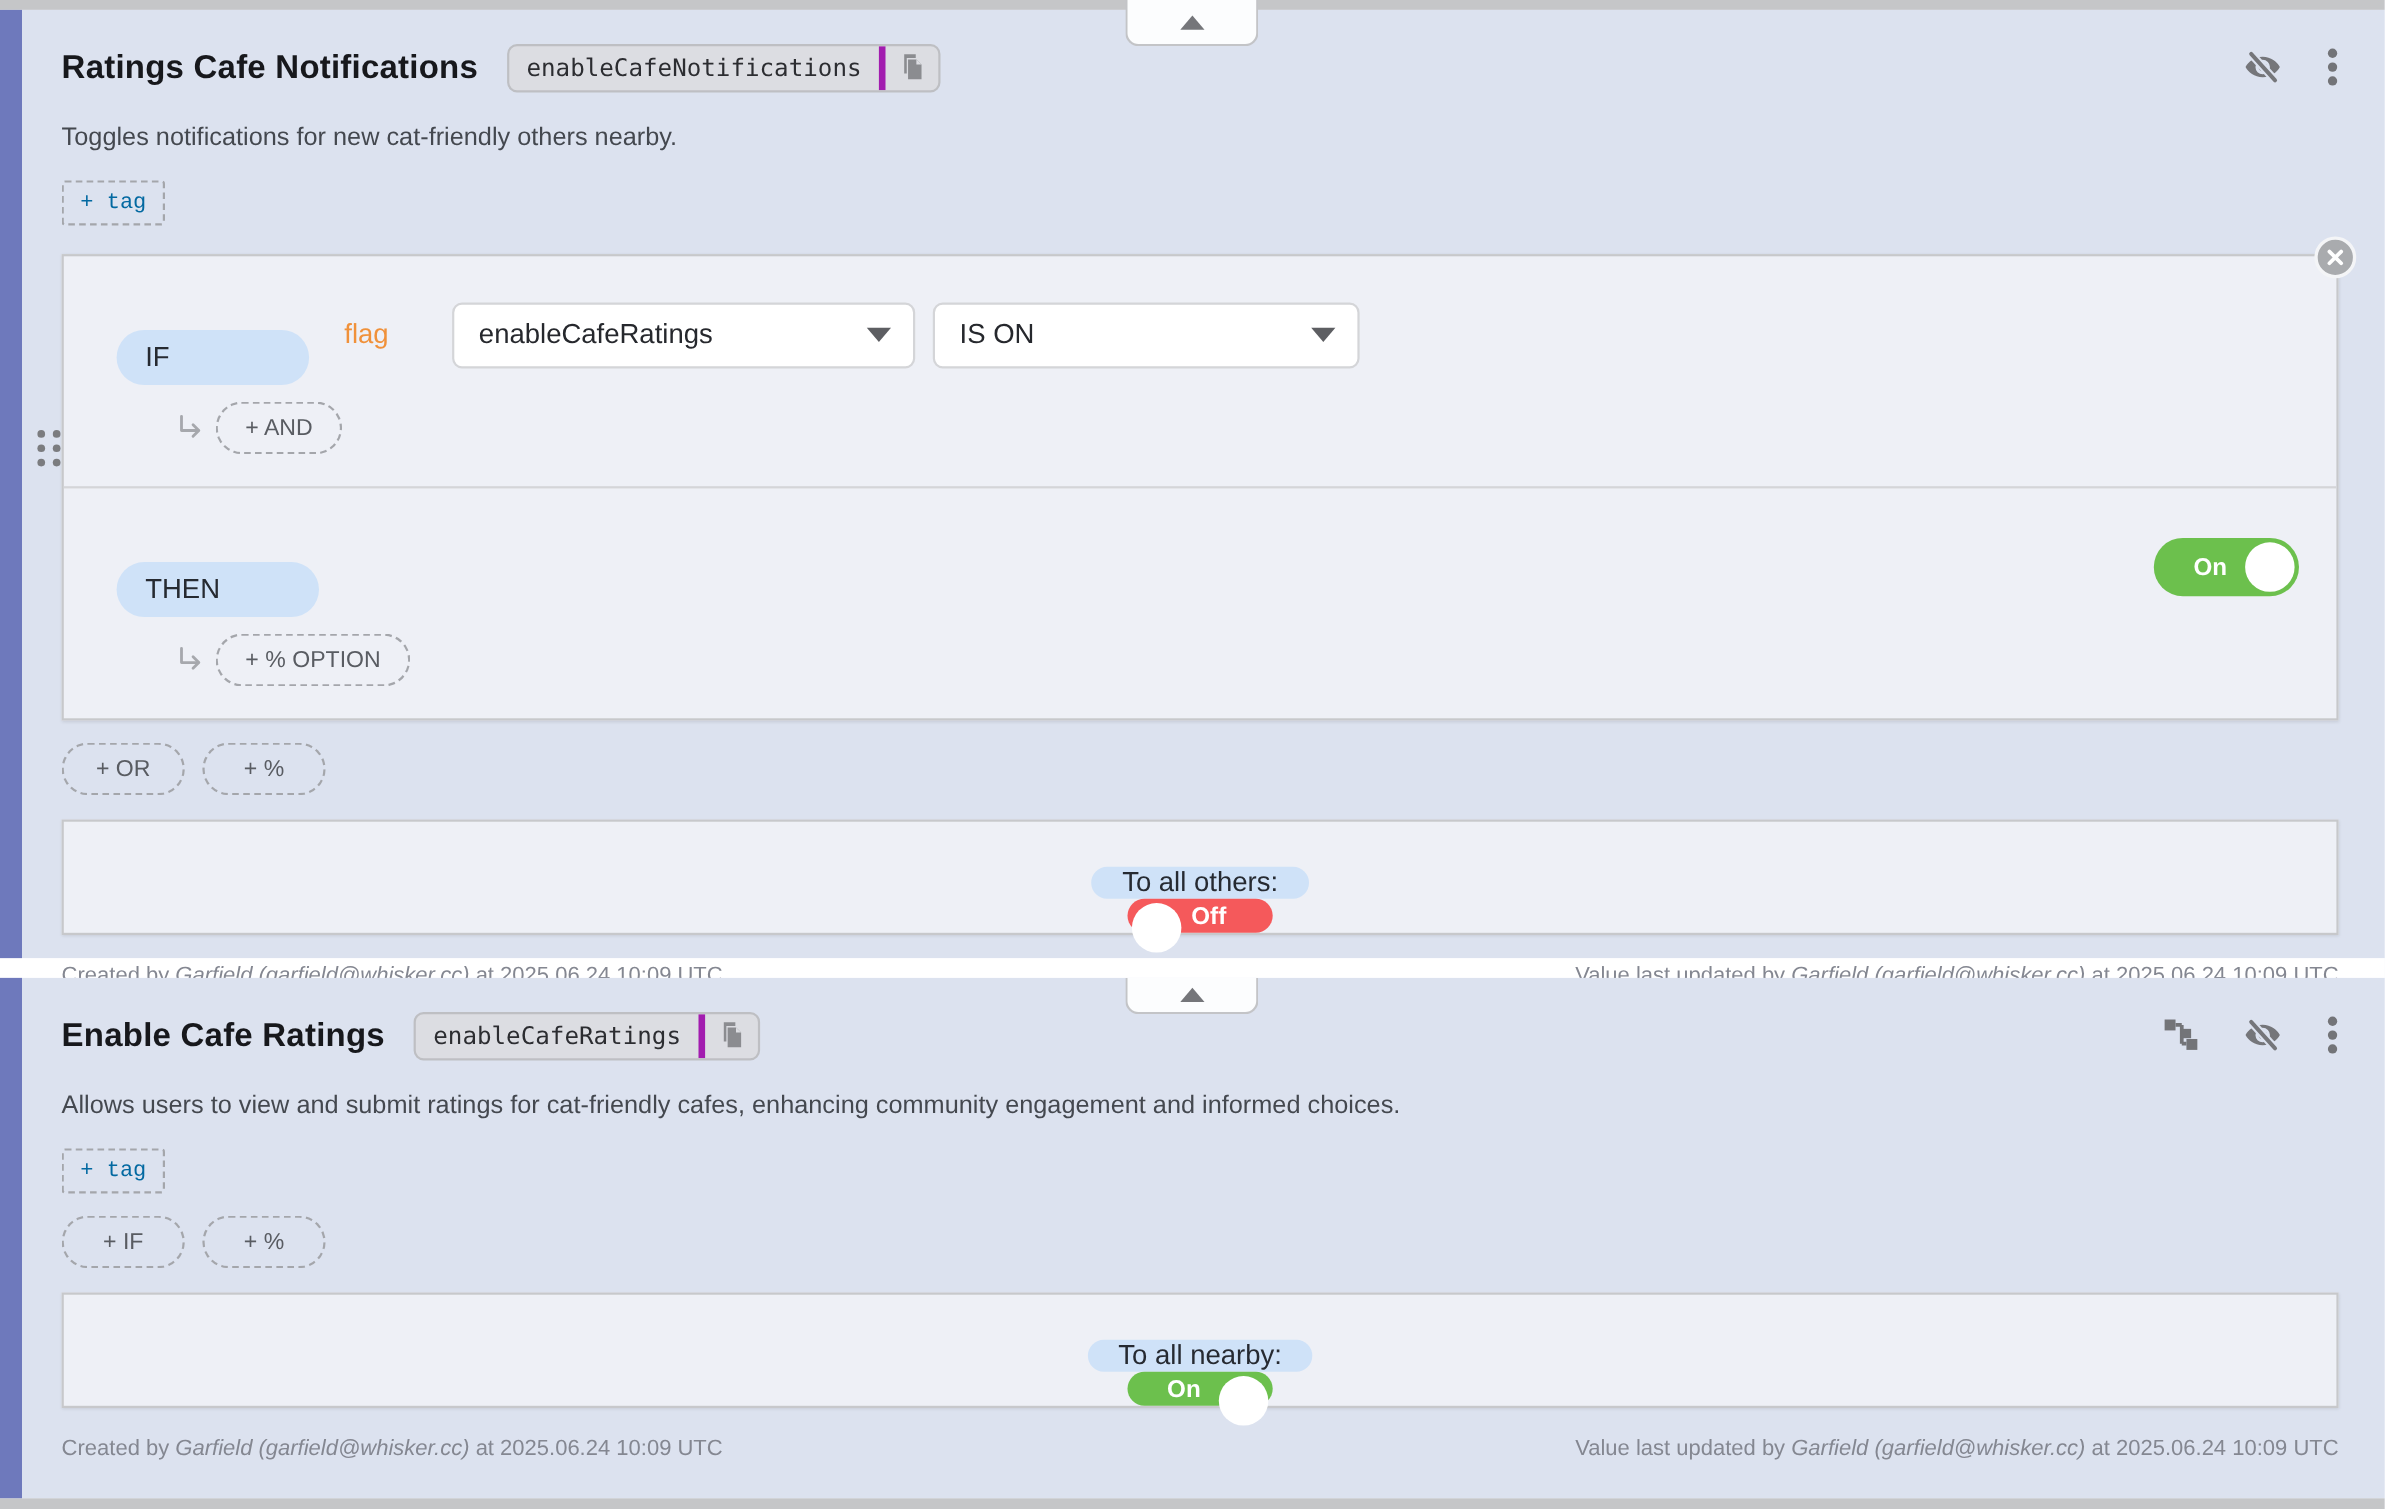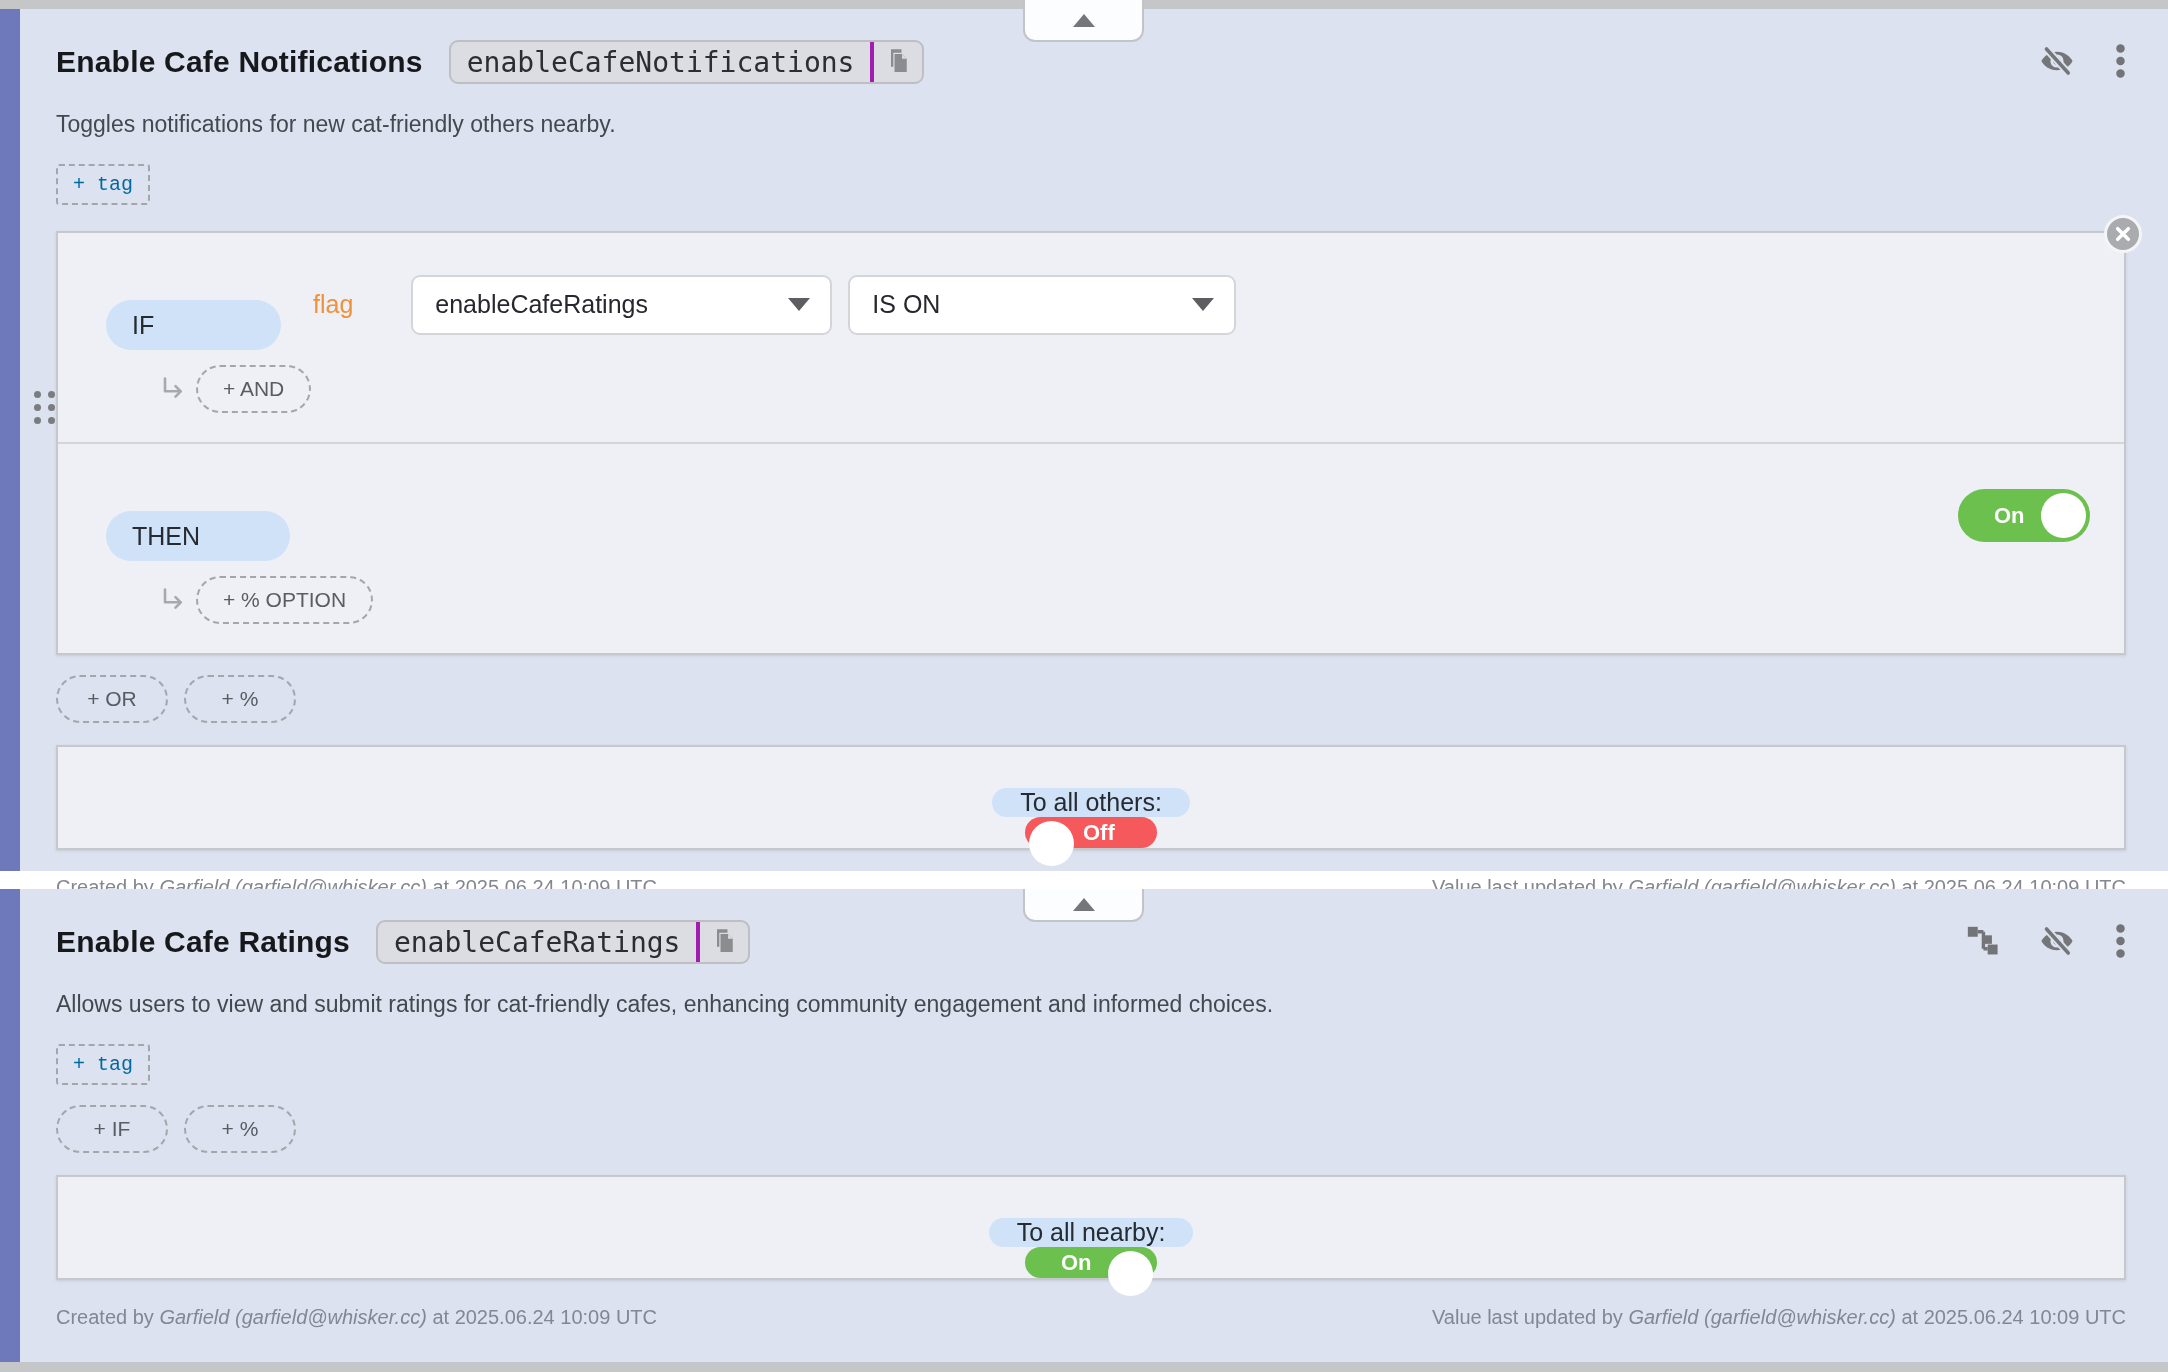--- a/index.html
+++ b/index.html
@@ -49,22 +49,22 @@
   
   .card-header { display:flex; align-items:center; height:50px; }
   .flag-title { font-size:30px; font-weight:700; color:#17181c; letter-spacing:.2px; }
   .key-badge {
     display:inline-flex; align-items:stretch; margin-left:26px;
     border:2px solid #bebfc3; border-radius:9px; background:#dcdde2;
     overflow:hidden; height:44px;
   }
   .key-text {
     display:flex; align-items:center; padding:0 16px;
-    font-family:"DejaVu Sans Mono", monospace; font-size:28px; color:#2c2d31;
-    border-right:4px solid #a21caf;
+    font-family:"DejaVu Sans Mono", monospace; font-size:22px; color:#2c2d31;
+    border-right:6px solid #a21caf;
   }
   .copy-btn {
     display:flex; align-items:center; justify-content:center;
     padding:0 12px; background:transparent; border:none; cursor:pointer;
   }
   .header-icons { margin-left:auto; display:flex; align-items:center; gap:40px; }
   .icon-btn { background:none; border:none; cursor:pointer; display:flex; align-items:center; padding:0; }
 
   
   .flag-desc { margin-top:24px; font-size:23px; color:#44484f; }
@@ -170,21 +170,21 @@
 <div class="edge-strip"></div>
 
 <section class="card card-1">
   <div class="accent-bar"></div>
 
   <button class="collapse-tab">
     <span class="tri-up"></span>
   </button>
 
   <header class="card-header">
-    <h1 class="flag-title">Enable Cafe Notifications</h1>
+    <h1 class="flag-title">Ratings Cafe Notifications</h1>
     <div class="key-badge">
       <span class="key-text">enableCafeNotifications</span>
       <button class="copy-btn">
         <span>
           <svg width="24" height="28" viewBox="0 0 20 24">
             <path d="M4 2 H13 V5 H6 V17 H4 Z" fill="#8b8c90"></path>
             <path d="M7 6 H13.5 L17.5 10 V21.5 H7 Z" fill="#8b8c90"></path>
             <path d="M13.5 6 L13.5 10 H17.5 Z" fill="#dcdde2"></path>
           </svg>
         </span>

